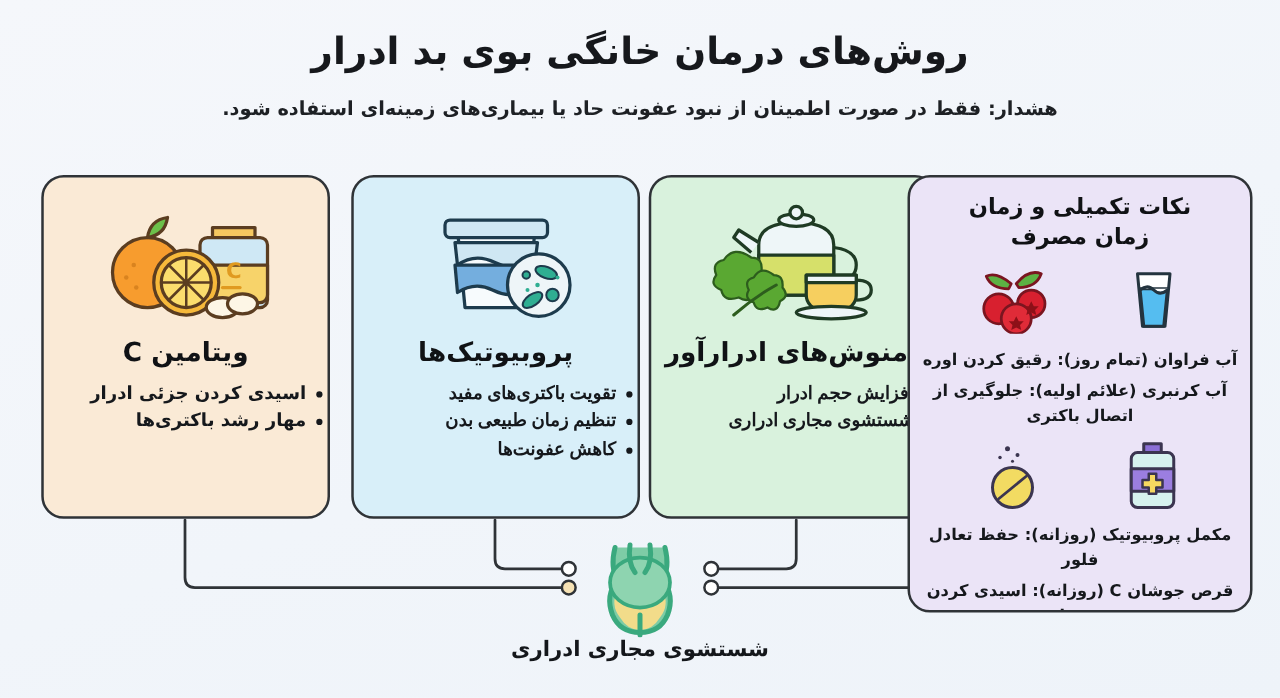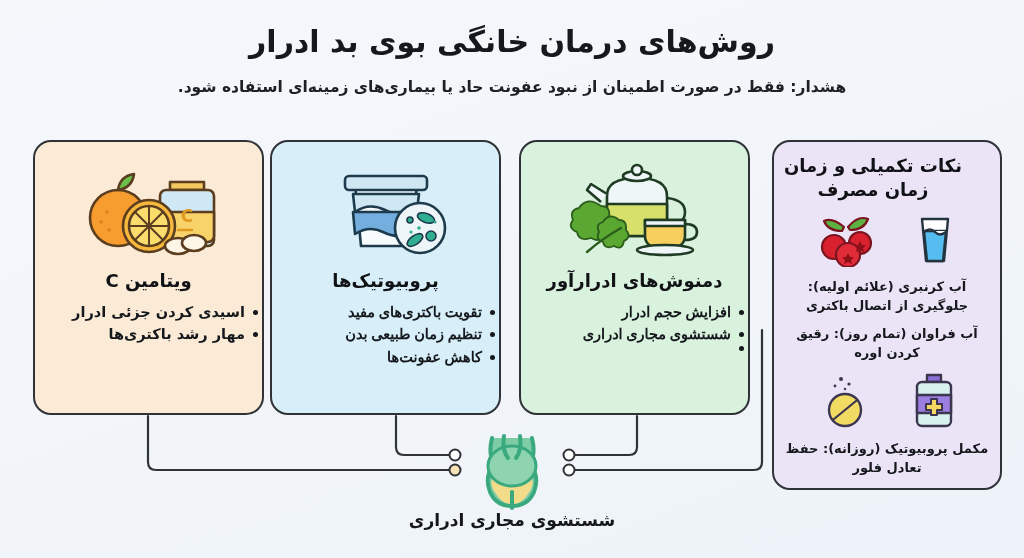--- a/index.html
+++ b/index.html
@@ -37,52 +37,52 @@
     position: absolute;
     top: 140px;
     width: 231px; height: 275px;
     border: 2px solid #2f3337;
     border-radius: 18px;
     display: flex; flex-direction: column; align-items: center;
     direction: rtl;
     overflow: hidden;
   }
   .card.c1 { right: 760px; background: #faead6; }
-  .card.c2 { right: 523px; background: #d8eff9; }
+  .card.c2 { right: 512px; background: #d8eff9; }
   .card.c3 { right: 274px; background: #d9f2dd; }
 
   .card-icon { margin-top: 16px; height: 104px; display:flex; align-items:center; justify-content:center; }
   .card-title {
     margin-top: 8px;
-    font-size: 18px; font-weight: bold; color: #101215;
+    font-size: 21px; font-weight: bold; color: #101215;
     text-align: center;
   }
   .bullets { margin-top: 10px; width: 100%; padding: 0 4px; }
   .bullet {
     display: flex; align-items: center; justify-content: flex-start;
     font-size: 14.5px; font-weight: bold; color: #15181c;
     line-height: 1.55;
     direction: rtl;
   }
   .bullet .dot {
     width: 5px; height: 5px; border-radius: 50%;
     background: #15181c; margin-left: 8px; flex: none;
   }
   .card.c2 .bullets, .card.c3 .bullets { padding: 0 4px; font-family: Liberation Serif, serif; }
 
   
   .panel {
     position: absolute;
     top: 140px; right: 22px;
-    width: 230px; height: 350px;
+    width: 276px; height: 350px;
     background: #ebe4f7;
     border: 2px solid #2f3337;
     border-radius: 18px;
     direction: rtl;
-    display: flex; flex-direction: column; align-items: flex-end;
+    display: flex; flex-direction: column; align-items: center;
     padding: 12px 10px 8px;
     overflow: hidden;
   }
   .panel-title {
     font-size: 18px; font-weight: bold; color: #101215;
     text-align: center; line-height: 1.35;
   }
   .panel-icons {
     display: flex; justify-content: space-around; align-items: flex-end;
     width: 100%; height: 62px; margin-top: 10px; padding: 0 14px;
@@ -287,22 +287,22 @@
             <circle cx="42" cy="28" r="11" fill="#d8202f"></circle>
             <circle cx="30" cy="40" r="12" fill="#e02b38"></circle>
           </g>
           <g fill="#8d1018">
             <path d="M42 26 l2 4 h4 l-3 3 1 4 -4 -2 -4 2 1 -4 -3 -3 h4 z"></path>
             <path d="M30 38 l2 4 h4 l-3 3 1 4 -4 -2 -4 2 1 -4 -3 -3 h4 z"></path>
           </g>
         </svg>
       </span>
     </div>
+    <div class="panel-note first">آب فراوان (تمام روز): رقیق کردن اوره</div>
     <div class="panel-note">آب کرنبری (علائم اولیه): جلوگیری از اتصال باکتری</div>
-    <div class="panel-note first">آب فراوان (تمام روز): رقیق کردن اوره</div>
 
     <div class="panel-icons">
       <span>
         <svg width="44" height="56" viewBox="0 0 44 56">
           <g stroke="#3b3550" stroke-width="2.4" stroke-linejoin="round">
             <path d="M15 2 h14 v7 h-14 z" fill="#8b6fd6"></path>
             <path d="M10 9 h24 a5 5 0 0 1 5 5 v34 a5 5 0 0 1 -5 5 h-24 a5 5 0 0 1 -5 -5 v-34 a5 5 0 0 1 5 -5 z" fill="#d6f2ee"></path>
             <path d="M5 22 h34 v18 h-34 z" fill="#9b7ee0"></path>
           </g>
           <path d="M19 26 h6 v5 h5 v6 h-5 v5 h-6 v-5 h-5 v-6 h5 z" fill="#f6d860" stroke="#3b3550" stroke-width="2" stroke-linejoin="round"></path>

